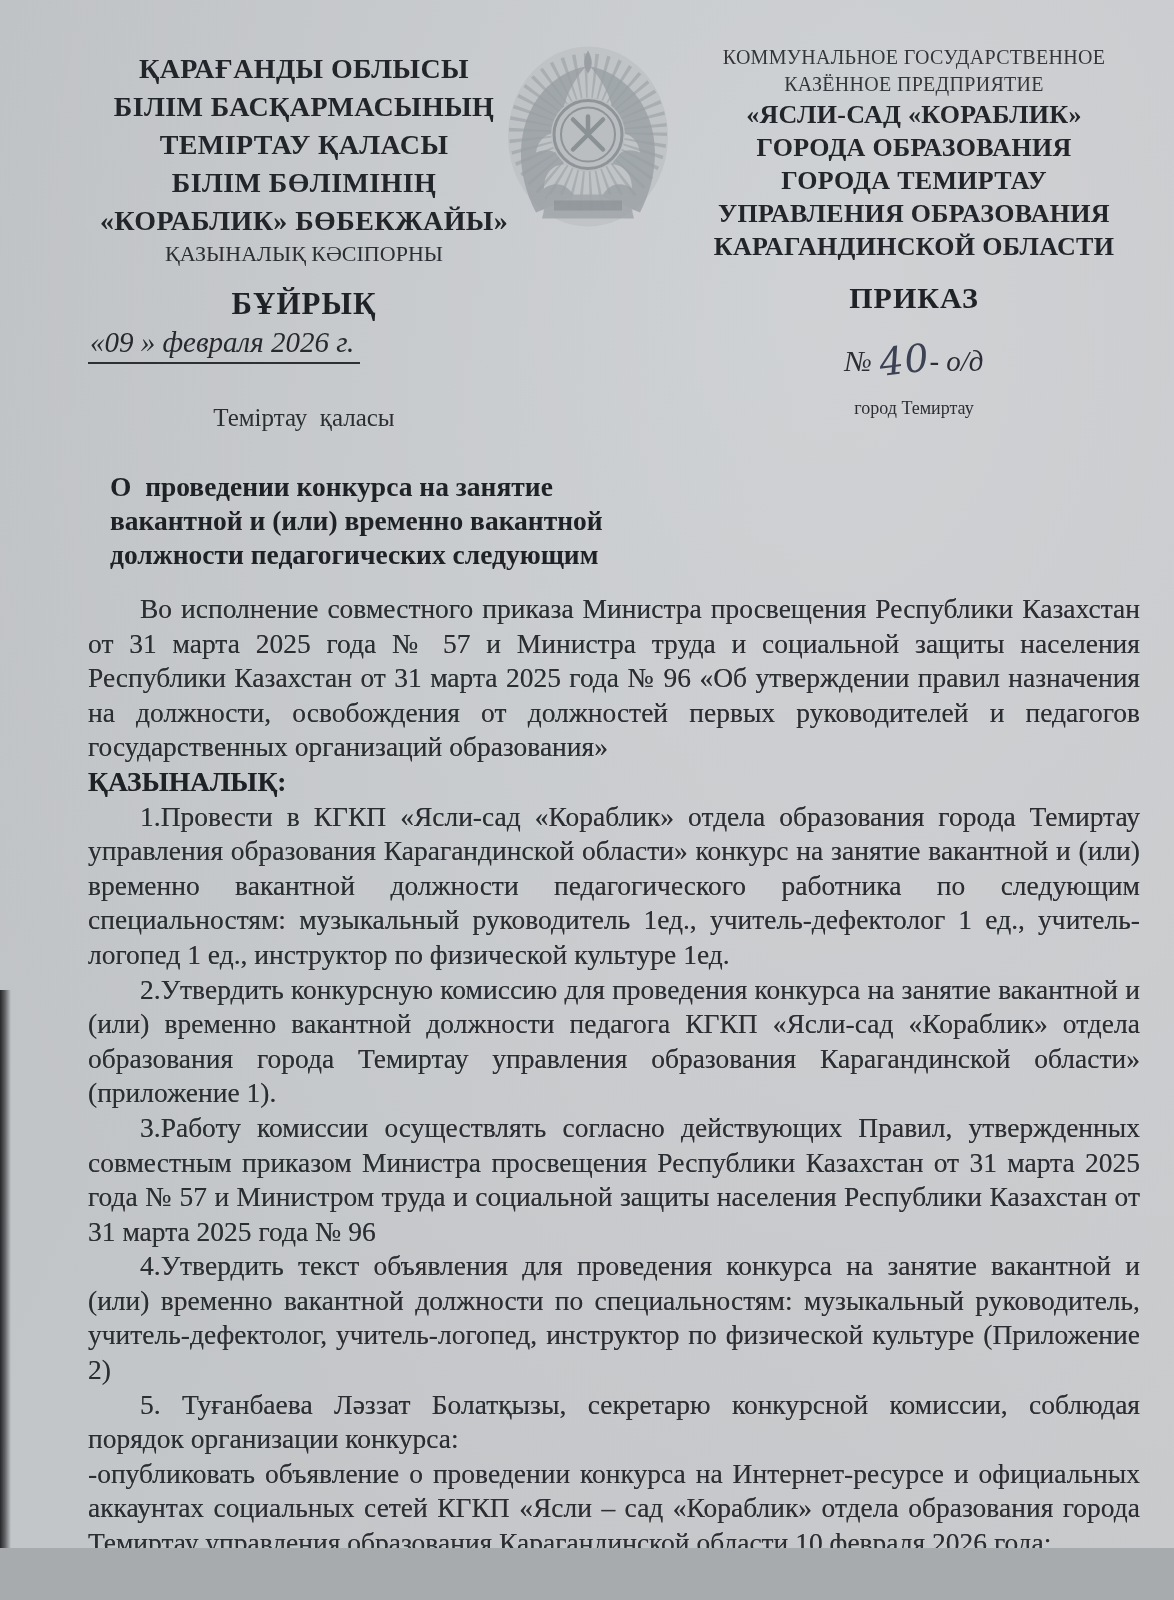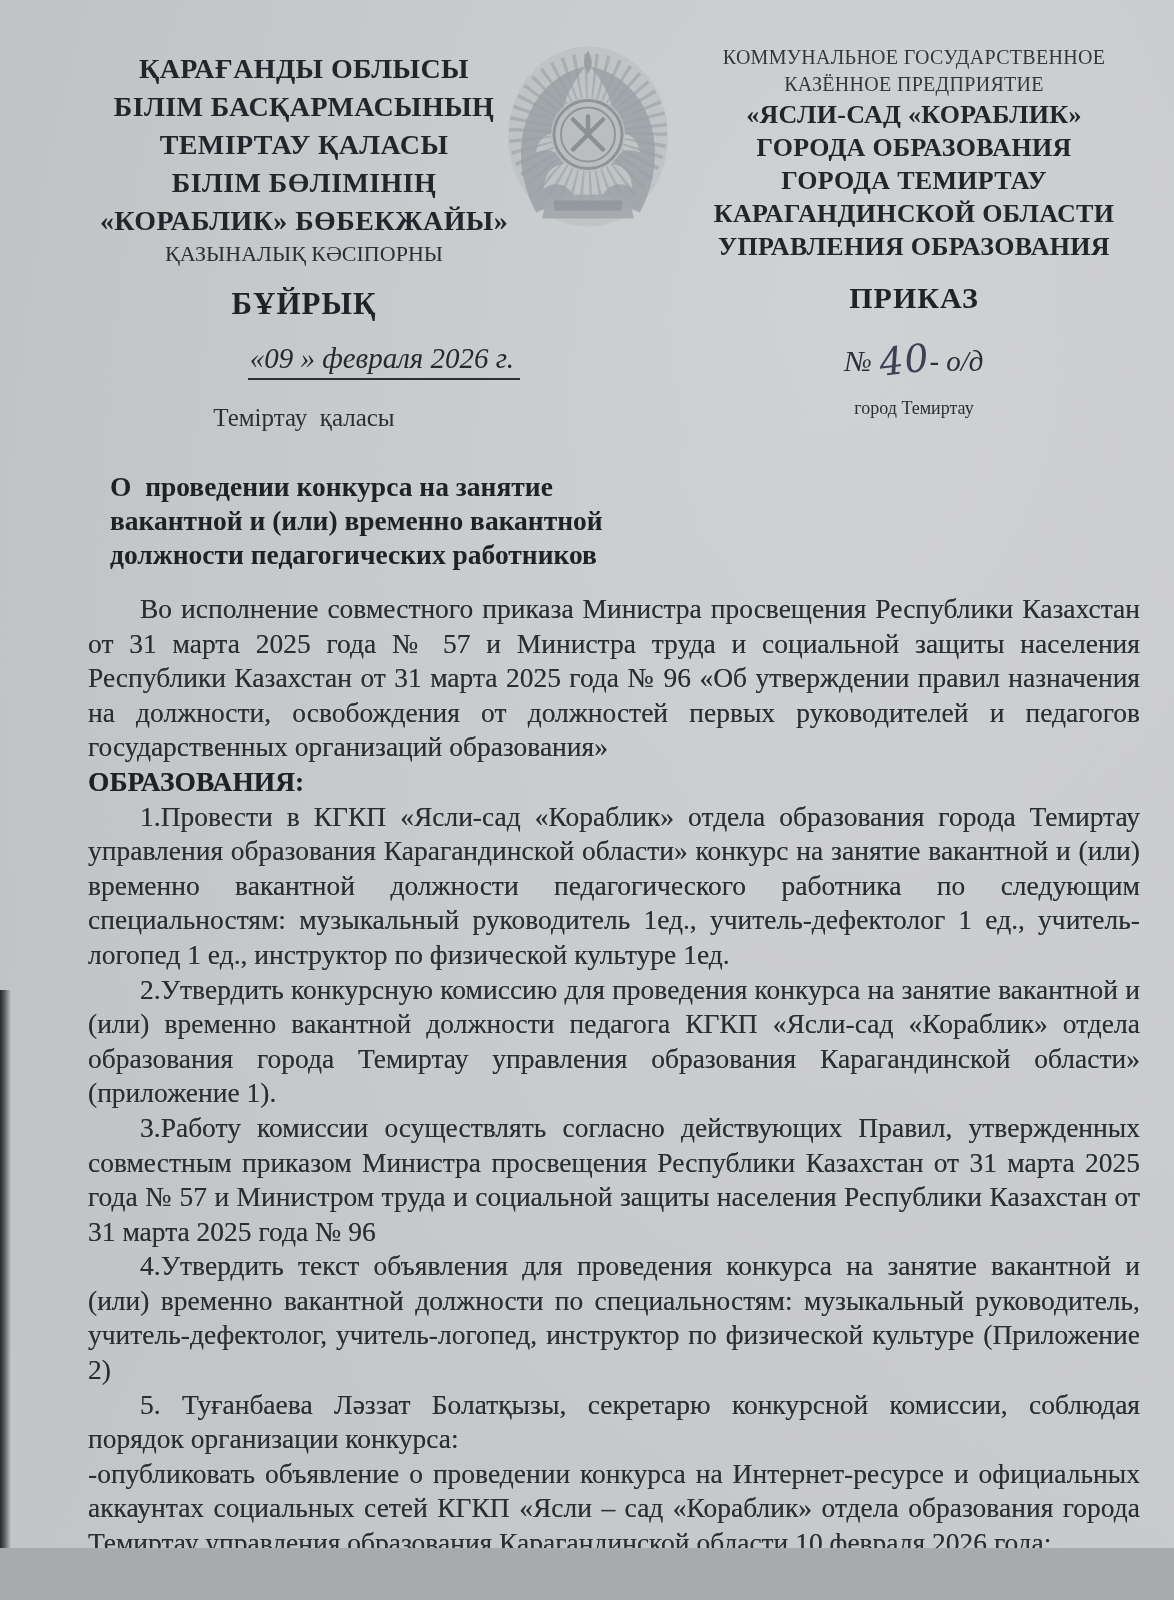--- a/index.html
+++ b/index.html
@@ -26,21 +26,21 @@
   .hdr-right{position:absolute;left:688px;top:44px;width:452px;text-align:center;}
   .hdr-right .s{font-size:20px;line-height:27px;color:#33363b;letter-spacing:0.3px;}
   .hdr-right .b{font-size:26px;font-weight:bold;line-height:33px;color:#22252a;letter-spacing:0.3px;}
 
   
   .kk-order{position:absolute;left:88px;top:286px;width:432px;text-align:center;
     font-size:31px;font-weight:bold;letter-spacing:1px;color:#1f2226;}
   .ru-order{position:absolute;left:688px;top:281px;width:452px;text-align:center;
     font-size:30px;font-weight:bold;letter-spacing:1px;color:#1f2226;}
 
-  .date-line{position:absolute;left:88px;top:342px;width:432px;text-align:right;}
+  .date-line{position:absolute;left:88px;top:326px;width:432px;text-align:left;}
   .date-line span{display:inline-block;font-style:italic;font-size:29px;
     border-bottom:2.5px solid #2c2f34;padding:0 6px 3px 2px;color:#26292e;}
   .num-line{position:absolute;left:688px;top:336px;width:452px;text-align:center;
     font-size:29px;font-style:italic;color:#2b2e36;}
   .num-line .hand{display:inline-block;font-size:38px;font-style:italic;
     transform:rotate(-7deg) translateY(2px);color:#3d4154;letter-spacing:1px;
     font-family:"DejaVu Serif",serif;}
   .city-kk{position:absolute;left:88px;top:404px;width:432px;text-align:center;font-size:25px;color:#2b2e33;}
   .city-ru{position:absolute;left:688px;top:398px;width:452px;text-align:center;font-size:18px;color:#2b2e33;}
 
@@ -91,44 +91,44 @@
       <path d="M90,16 C85,25 85,32 90,39 C95,32 95,25 90,16 Z" fill="#8f969a"></path>
     </svg>
   </div>
 
   <div class="hdr-right">
     <div class="s">КОММУНАЛЬНОЕ ГОСУДАРСТВЕННОЕ</div>
     <div class="s">КАЗЁННОЕ ПРЕДПРИЯТИЕ</div>
     <div class="b">«ЯСЛИ-САД «КОРАБЛИК»</div>
     <div class="b">ГОРОДА ОБРАЗОВАНИЯ</div>
     <div class="b">ГОРОДА ТЕМИРТАУ</div>
+    <div class="b">УПРАВЛЕНИЯ ОБРАЗОВАНИЯ</div>
     <div class="b">КАРАГАНДИНСКОЙ ОБЛАСТИ</div>
-    <div class="b">УПРАВЛЕНИЯ ОБРАЗОВАНИЯ</div>
   </div>
 
   <div class="kk-order">БҰЙРЫҚ</div>
   <div class="ru-order">ПРИКАЗ</div>
 
   <div class="date-line">
     <span class="ws-pre">«09 » февраля 2026 г.</span>
   </div>
   <div class="num-line"><span class="ws-pre">№ </span><span class="hand">40</span><span>- о/д</span></div>
 
   <div class="city-kk ws-pre">Теміртау  қаласы</div>
   <div class="city-ru">город Темиртау</div>
 
   <div class="doc-title">
     <div class="ws-pre">О  проведении конкурса на занятие</div>
     <div class="ws-pre">вакантной и (или) временно вакантной</div>
-    <div class="ws-pre">должности педагогических работников</div>
+    <div class="ws-pre">должности педагогических следующим</div>
   </div>
 
   <div class="body-text">
     <p class="p-indent">Во исполнение совместного приказа Министра просвещения Республики Казахстан от 31 марта 2025 года № 57 и Министра труда и социальной защиты населения Республики Казахстан от 31 марта 2025 года № 96 «Об утверждении правил назначения на должности, освобождения от должностей первых руководителей и педагогов государственных организаций образования»</p>
-    <p class="p-bold">ОБРАЗОВАНИЯ:</p>
+    <p class="p-bold">ҚАЗЫНАЛЫҚ:</p>
     <p class="p-indent">1.Провести в КГКП «Ясли-сад «Кораблик» отдела образования города Темиртау управления образования Карагандинской области» конкурс на занятие вакантной и (или) временно вакантной должности педагогического работника по следующим специальностям: музыкальный руководитель 1ед., учитель-дефектолог 1 ед., учитель-логопед 1 ед.,  инструктор по физической культуре 1ед.</p>
     <p class="p-indent">2.Утвердить конкурсную комиссию для проведения конкурса на занятие вакантной и (или) временно вакантной должности педагога КГКП «Ясли-сад «Кораблик» отдела образования города Темиртау управления образования Карагандинской области» (приложение 1).</p>
     <p class="p-indent">3.Работу комиссии осуществлять согласно действующих Правил, утвержденных совместным приказом Министра просвещения Республики Казахстан от 31 марта 2025 года № 57 и Министром труда и социальной защиты населения Республики Казахстан от 31 марта 2025 года № 96</p>
     <p class="p-indent">4.Утвердить текст объявления для проведения конкурса на занятие вакантной и (или) временно вакантной должности по специальностям: музыкальный руководитель, учитель-дефектолог, учитель-логопед,  инструктор по физической культуре (Приложение 2)</p>
     <p class="p-indent">5. Туғанбаева Ләззат Болатқызы, секретарю конкурсной комиссии, соблюдая порядок организации конкурса:</p>
     <p class="p-flush">-опубликовать объявление о проведении конкурса на Интернет-ресурсе и официальных аккаунтах социальных сетей КГКП «Ясли – сад «Кораблик» отдела образования города Темиртау управления образования Карагандинской области 10 февраля 2026 года;</p>
   </div>
 
   <div class="edge-shadow"></div>
 </div>

